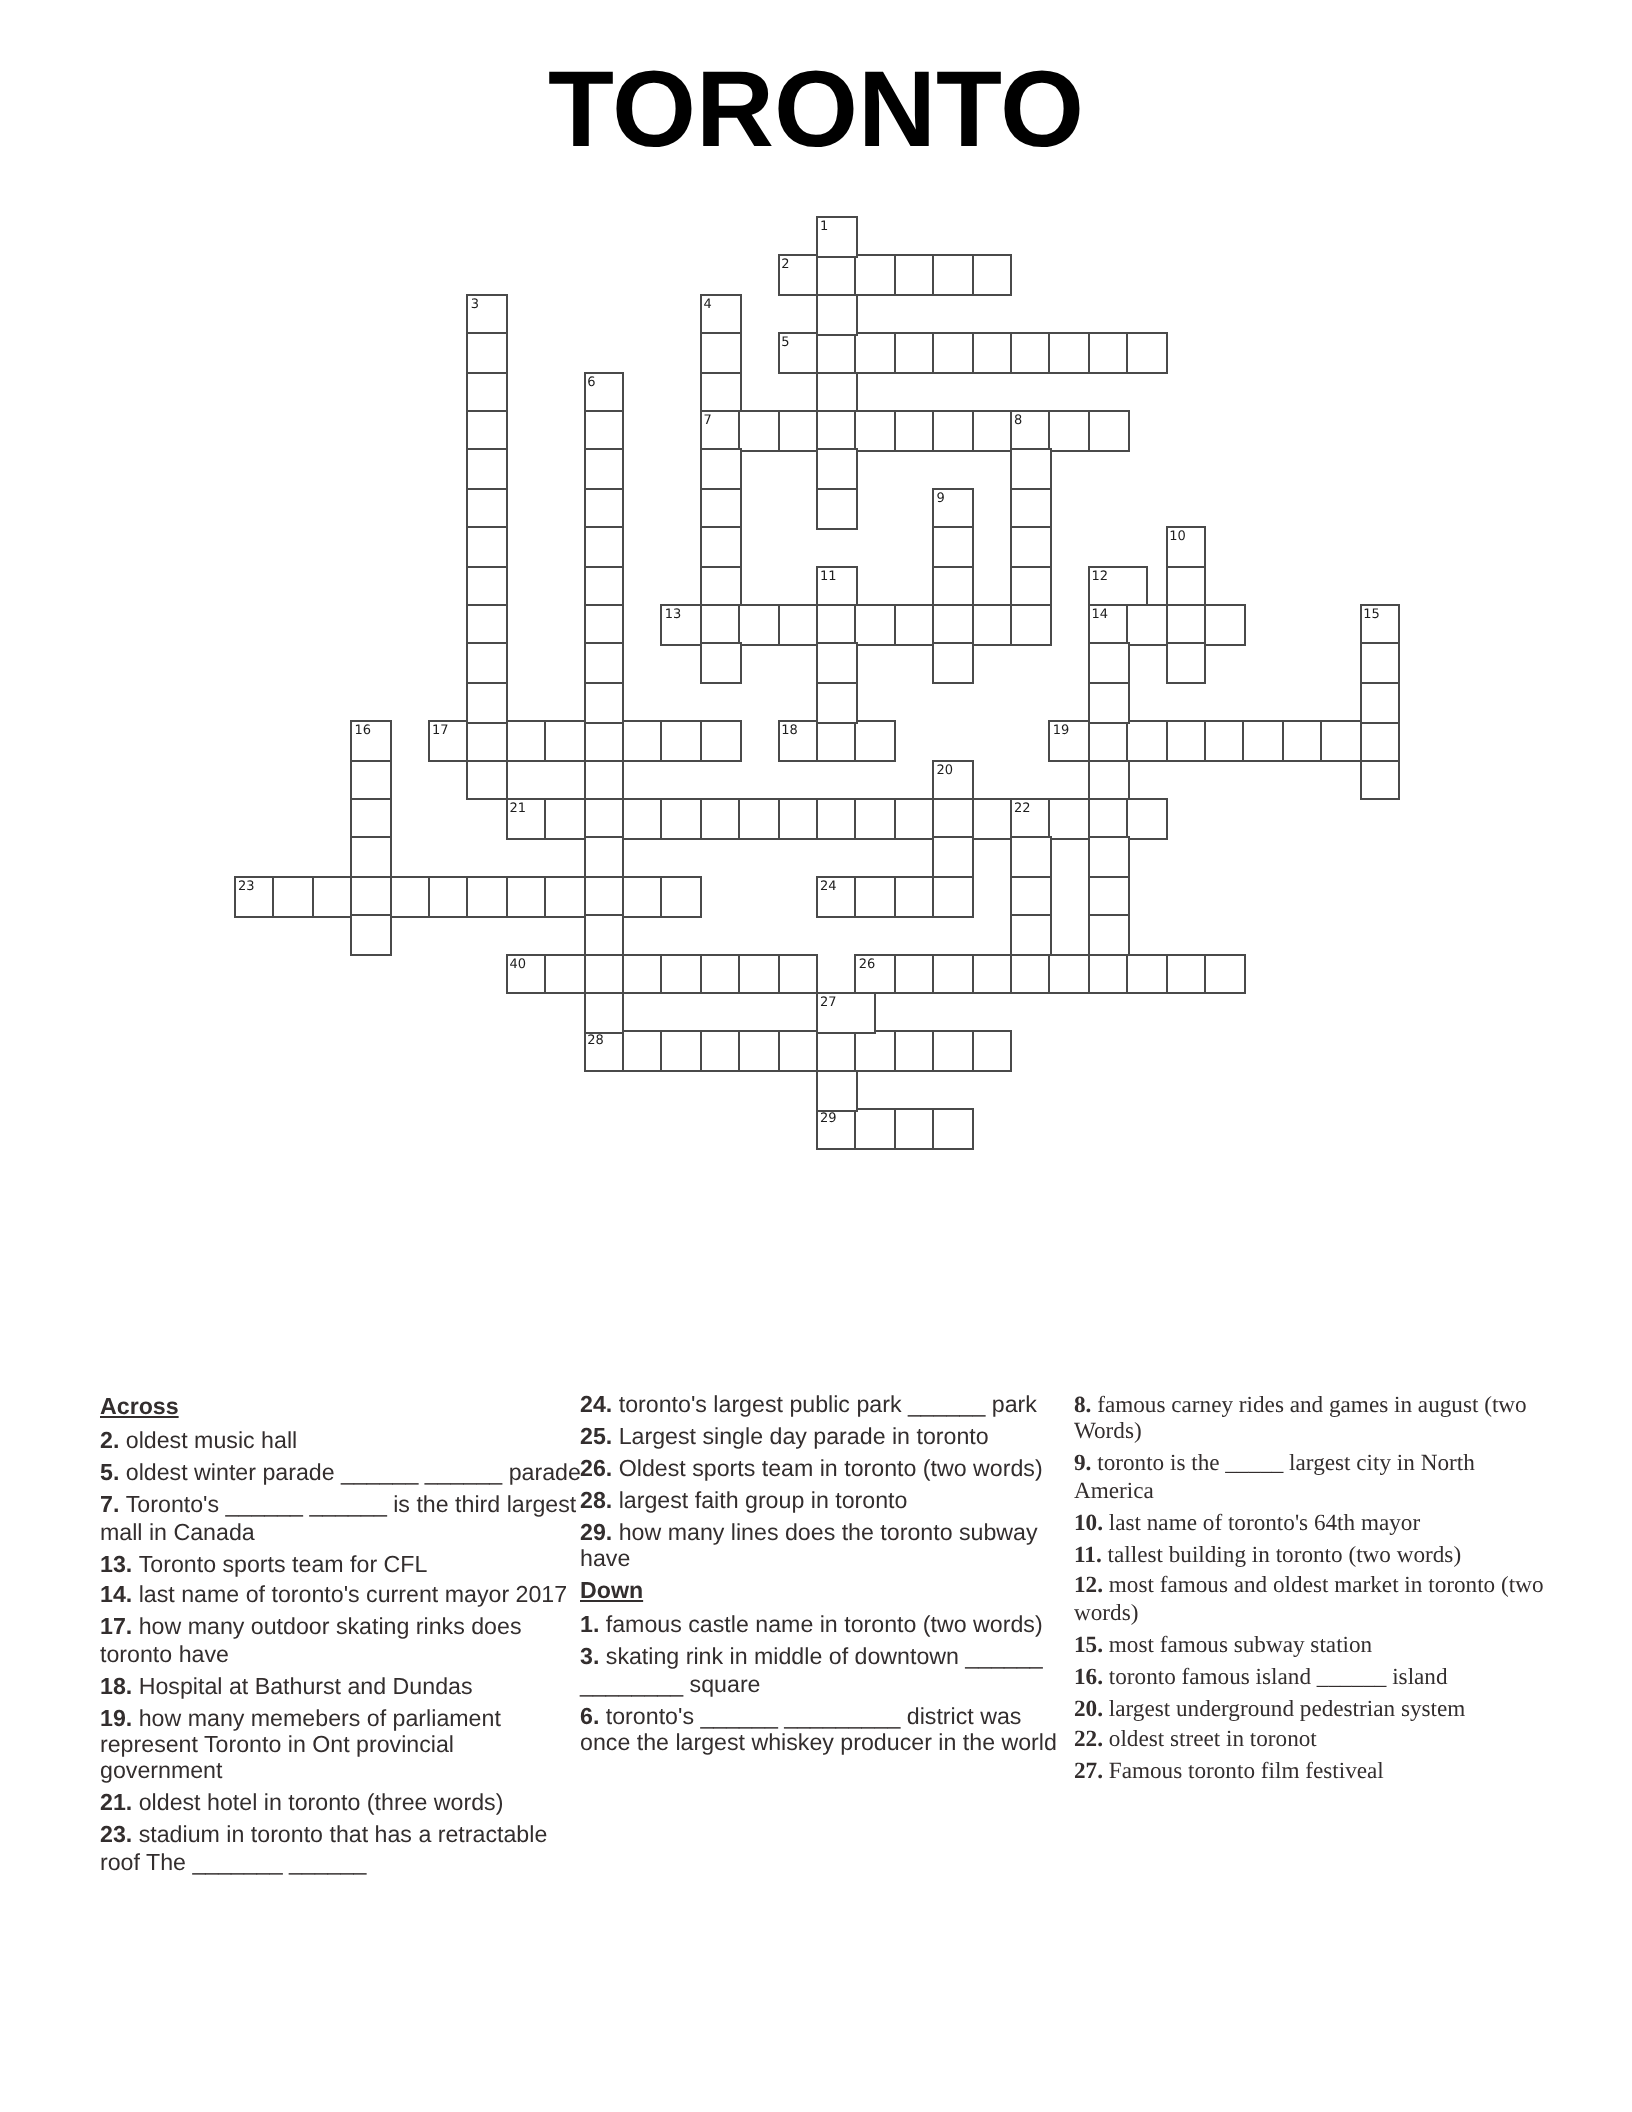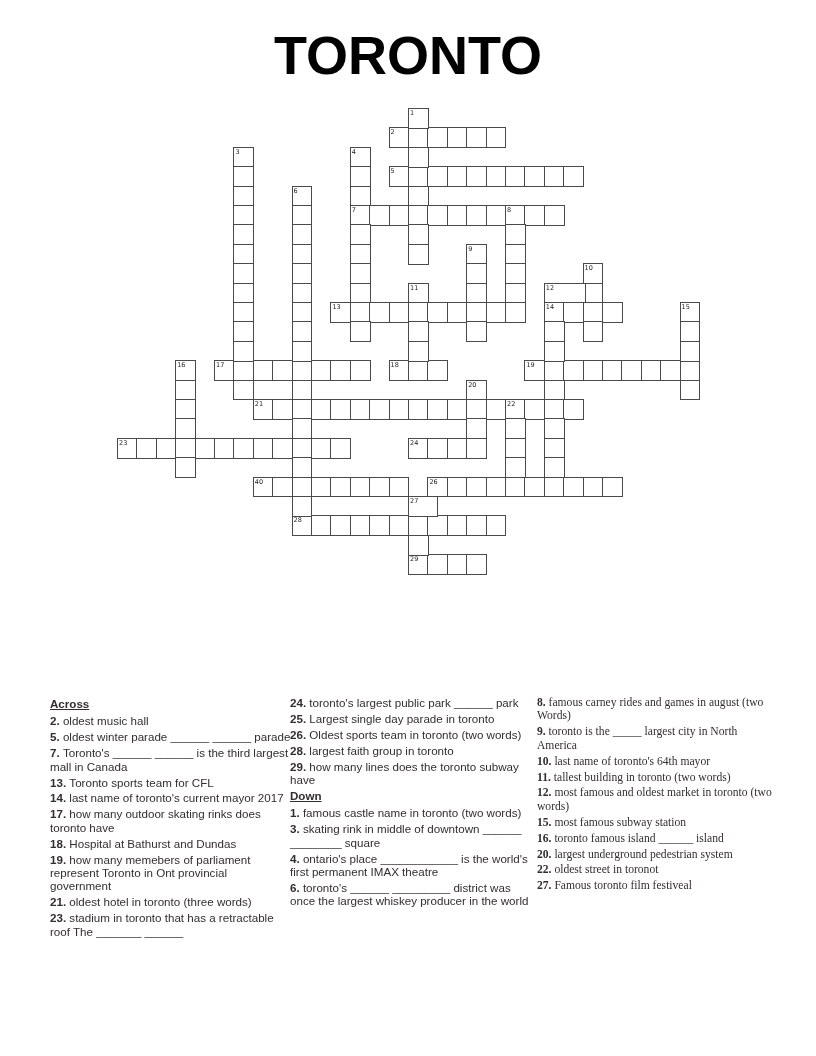--- a/index.html
+++ b/index.html
@@ -245,21 +245,21 @@
       <div class="cell" style="left: 465.6px; top: 155.2px; width: 20.9px; height: 20.9px; border-color: rgb(74, 74, 74);">
         <span class="num">10</span>
       </div>
       <div class="cell" style="left: 465.6px; top: 174.6px; width: 20.9px; height: 20.9px; border-color: rgb(74, 74, 74);"></div>
       <div class="cell" style="left: 465.6px; top: 213.4px; width: 20.9px; height: 20.9px; border-color: rgb(74, 74, 74);"></div>
       <div class="cell" style="left: 291px; top: 174.6px; width: 20.9px; height: 20.9px; border-color: rgb(74, 74, 74);">
         <span class="num">11</span>
       </div>
       <div class="cell" style="left: 291px; top: 213.4px; width: 20.9px; height: 20.9px; border-color: rgb(74, 74, 74);"></div>
       <div class="cell" style="left: 291px; top: 232.8px; width: 20.9px; height: 20.9px; border-color: rgb(74, 74, 74);"></div>
-      <div class="cell" style="left: 426.8px; top: 174.6px; width: 42px; height: 20.9px; border-color: rgb(74, 74, 74);">
+      <div class="cell" style="left: 426.8px; top: 174.6px; width: 30px; height: 20.9px; border-color: rgb(74, 74, 74);">
         <span class="num">12</span>
       </div>
       <div class="cell" style="left: 426.8px; top: 213.4px; width: 20.9px; height: 20.9px; border-color: rgb(74, 74, 74);"></div>
       <div class="cell" style="left: 426.8px; top: 232.8px; width: 20.9px; height: 20.9px; border-color: rgb(74, 74, 74);"></div>
       <div class="cell" style="left: 426.8px; top: 271.6px; width: 20.9px; height: 20.9px; border-color: rgb(74, 74, 74);"></div>
       <div class="cell" style="left: 426.8px; top: 310.4px; width: 20.9px; height: 20.9px; border-color: rgb(74, 74, 74);"></div>
       <div class="cell" style="left: 426.8px; top: 329.8px; width: 20.9px; height: 20.9px; border-color: rgb(74, 74, 74);"></div>
       <div class="cell" style="left: 426.8px; top: 349.2px; width: 20.9px; height: 20.9px; border-color: rgb(74, 74, 74);"></div>
       <div class="cell" style="left: 562.6px; top: 194px; width: 20.9px; height: 20.9px; border-color: rgb(74, 74, 74);">
         <span class="num">15</span>
@@ -302,21 +302,20 @@
       </div>
       <div class="clue-col" style="left: 290px;">
         <div class="clue"><b>24. </b>toronto's largest public park ______ park</div>
         <div class="clue"><b>25. </b>Largest single day parade in toronto</div>
         <div class="clue"><b>26. </b>Oldest sports team in toronto (two words)</div>
         <div class="clue"><b>28. </b>largest faith group in toronto</div>
         <div class="clue"><b>29. </b>how many lines does the toronto subway have</div>
         <div class="hdr">Down</div>
         <div class="clue"><b>1. </b>famous castle name in toronto (two words)</div>
         <div class="clue"><b>3. </b>skating rink in middle of downtown ______ ________ square</div>
-        <div class="clue"><b>4. </b>ontario's place ____________ is the world's first permanent IMAX theatre</div>
         <div class="clue"><b>6. </b>toronto's ______ _________ district was once the largest whiskey producer in the world</div>
       </div>
       <div class="clue-col" style="left: 537px; font-family: Liberation Serif, serif;">
         <div class="clue"><b>8. </b>famous carney rides and games in august (two Words)</div>
         <div class="clue"><b>9. </b>toronto is the _____ largest city in North America</div>
         <div class="clue"><b>10. </b>last name of toronto's 64th mayor</div>
         <div class="clue"><b>11. </b>tallest building in toronto (two words)</div>
         <div class="clue"><b>12. </b>most famous and oldest market in toronto (two words)</div>
         <div class="clue"><b>15. </b>most famous subway station</div>
         <div class="clue"><b>16. </b>toronto famous island ______ island</div>

